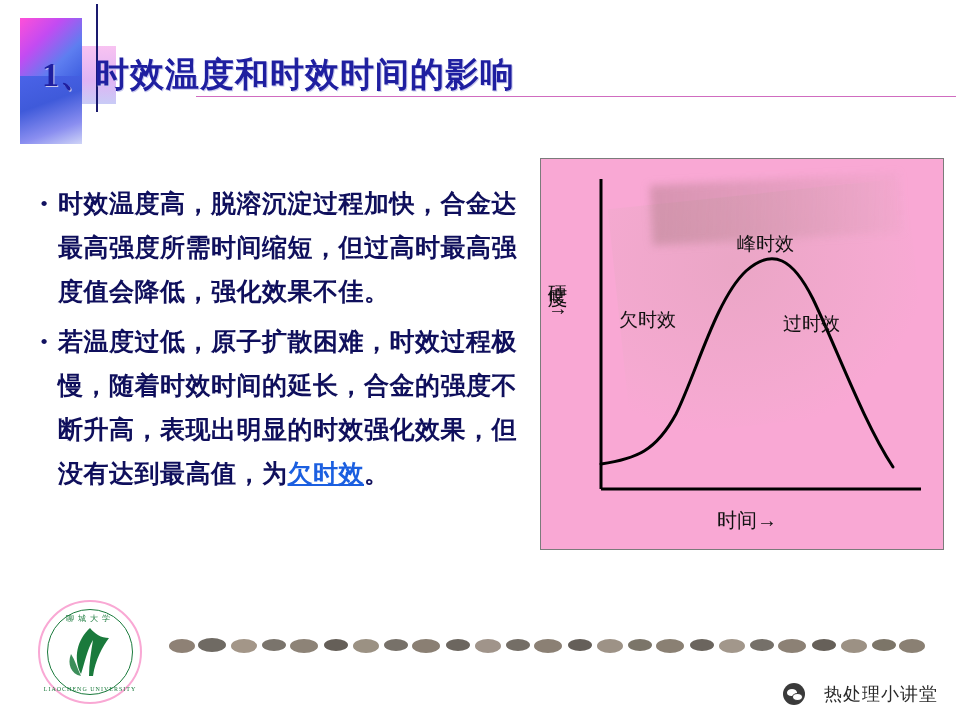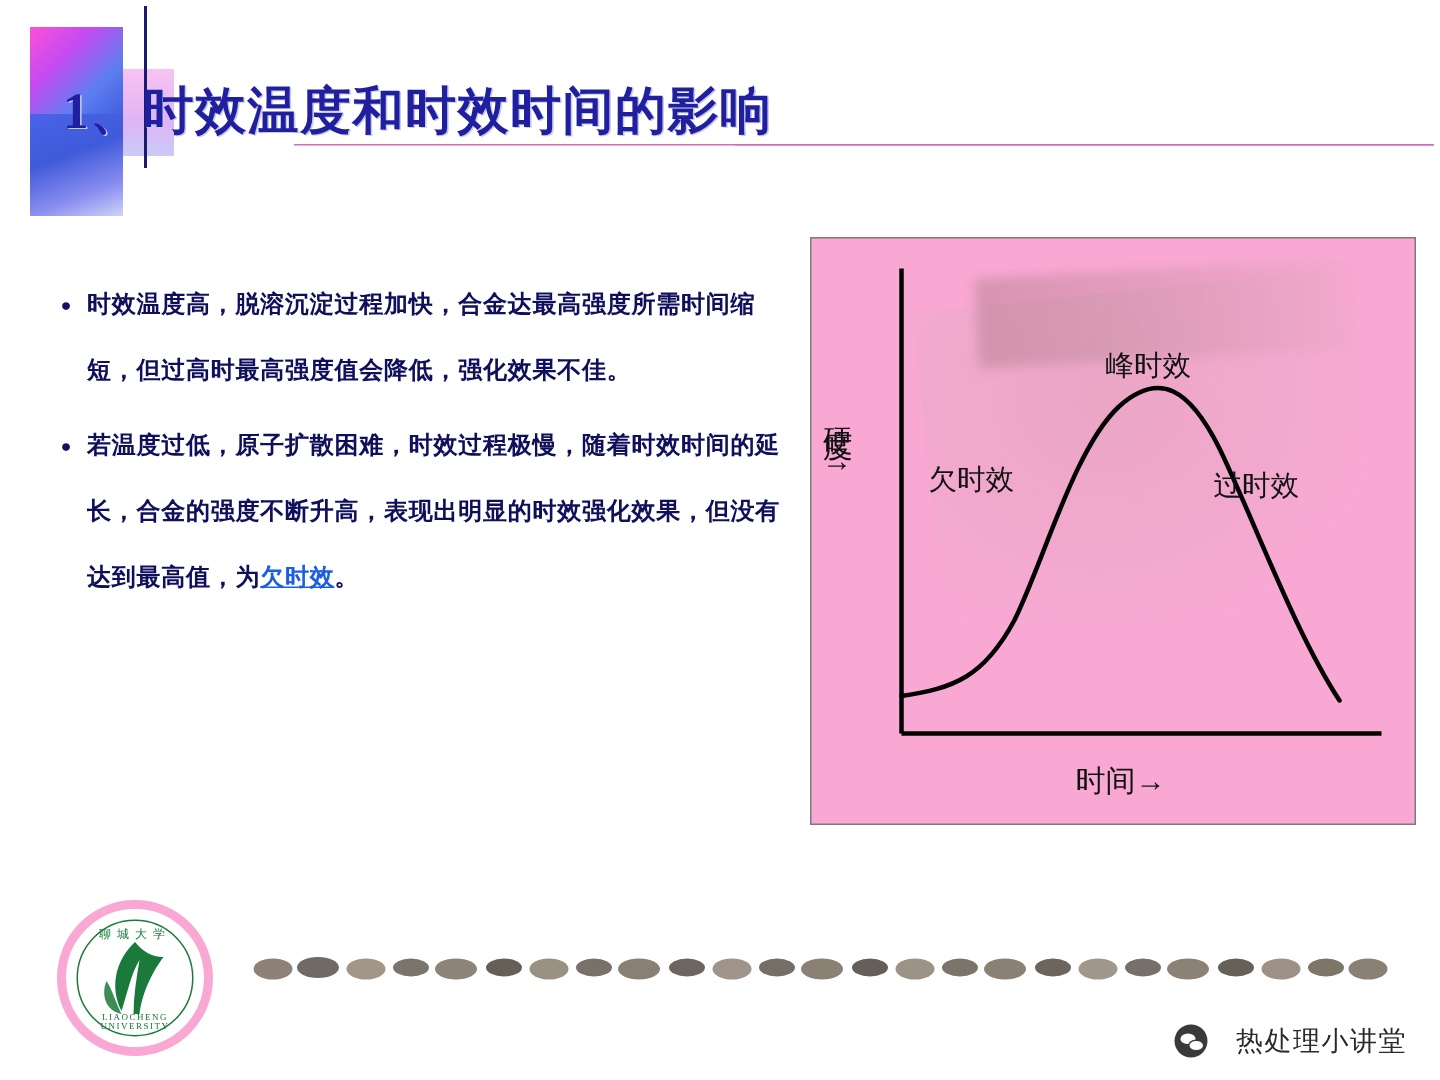--- a/index.html
+++ b/index.html
@@ -99,21 +99,21 @@
     flex: 0 0 28px;
     color: #121260;
     font-size: 22px;
     line-height: 44px;
     text-align: center;
   }
   .bullet-text {
     flex: 1 1 auto;
     font-family: "Liberation Serif", serif;
     font-weight: bold;
-    font-size: 16px;
+    font-size: 25px;
     line-height: 44px;
     color: #0f0f5c;
     letter-spacing: 0.5px;
   }
   .hl {
     color: #1b5fe0;
     text-decoration: underline;
   }
 
   
@@ -154,40 +154,40 @@
     top: 0;
   }
   .chart-label {
     position: absolute;
     font-family: "Liberation Serif", serif;
     font-size: 19px;
     color: #111111;
     white-space: nowrap;
   }
   .lbl-peak  { left: 196px; top: 72px; }
-  .lbl-over  { left: 268px; top: 152px; }
+  .lbl-over  { left: 242px; top: 152px; }
   .lbl-x     { left: 176px; top: 348px; font-size: 20px; text-align: right; }
   .lbl-y {
     left: -6px;
     top: 126px;
     font-size: 20px;
     writing-mode: vertical-rl;
     text-orientation: upright;
     letter-spacing: 2px;
   }
 
   
   .logo {
     position: absolute;
     left: 38px;
     top: 600px;
     width: 104px;
     height: 104px;
     border-radius: 50%;
-    border: 6px solid #f9a8d4;
+    border: 2px solid #f9a8d4;
     background: #ffffff;
     box-sizing: border-box;
   }
   .logo-inner {
     position: absolute;
     left: 7px;
     top: 7px;
     right: 7px;
     bottom: 7px;
     border-radius: 50%;

